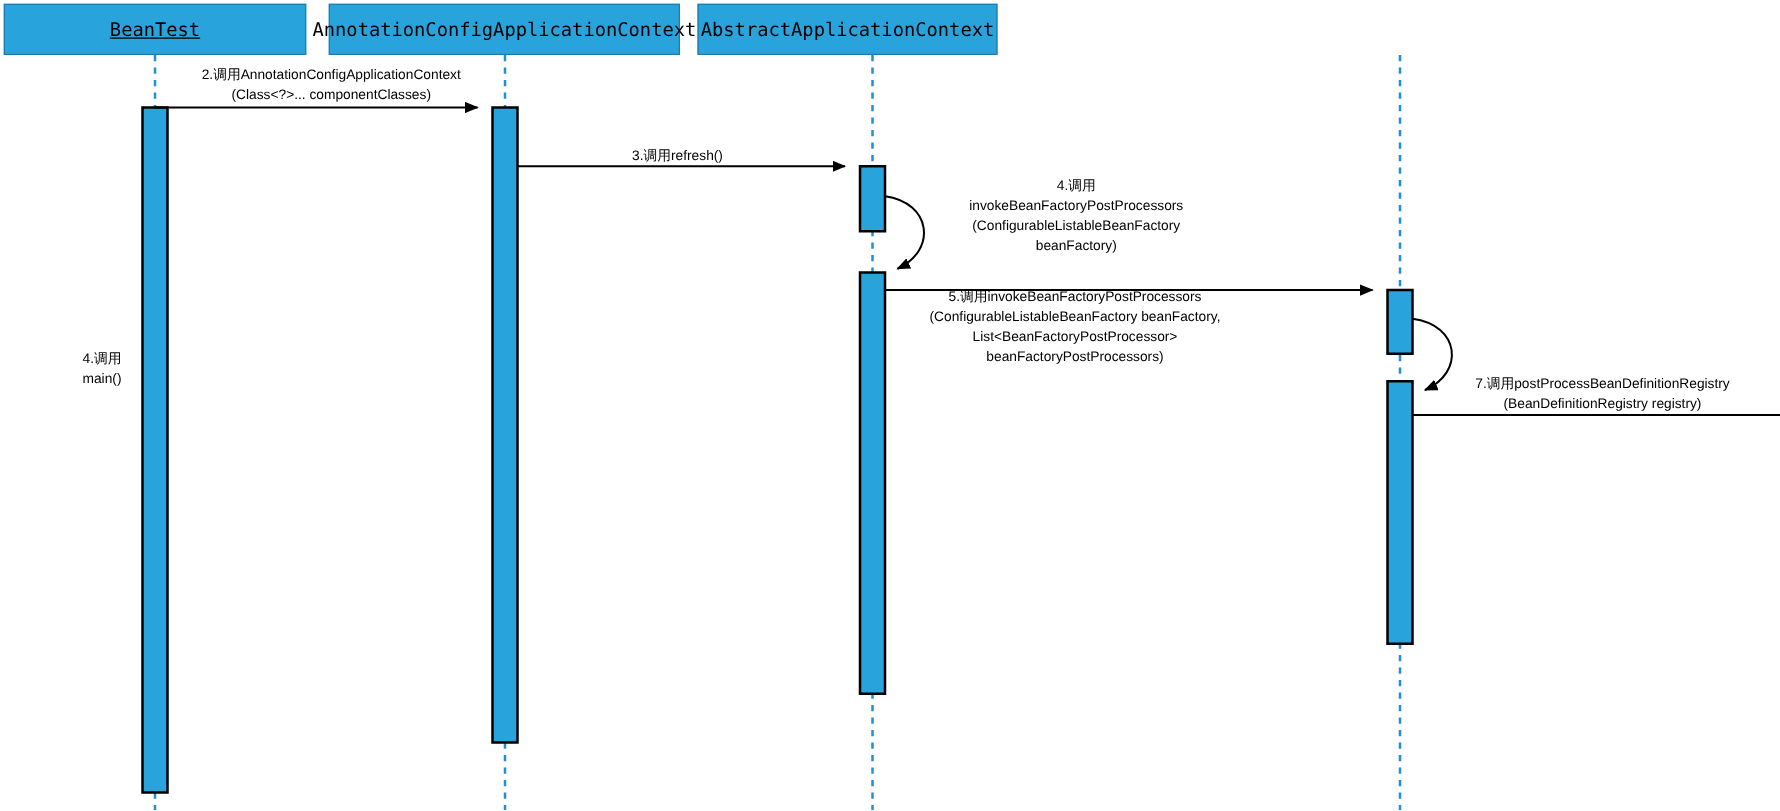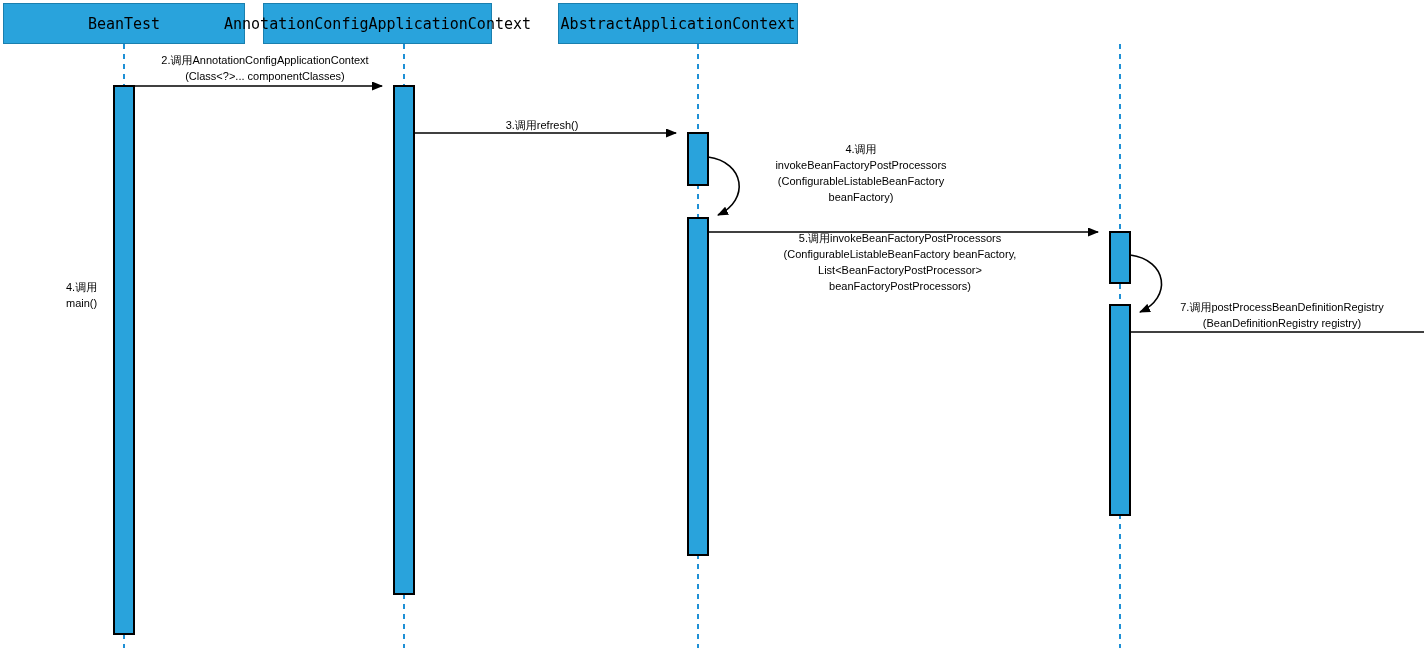--- a/index.html
+++ b/index.html
@@ -83,25 +83,25 @@
     <g stroke="#000000" stroke-width="1.6" fill="none">
       <line x1="124" y1="86" x2="382" y2="86" marker-end="url(#arrowFilled)"></line>
       <line x1="414" y1="133" x2="676" y2="133" marker-end="url(#arrowFilled)"></line>
       <path d="M708,157 C745,162 750,200 718,215" marker-end="url(#arrowFilled)"></path>
       <line x1="708" y1="232" x2="1098" y2="232" marker-end="url(#arrowFilled)"></line>
       <path d="M1130,255 C1168,260 1172,298 1140,312" marker-end="url(#arrowFilled)"></path>
       <line x1="1130" y1="332" x2="1424" y2="332"></line>
     </g>
   </svg>
 
-  <div class="lifeline-box" style="left:3px; top:3px; width:242px; height:41px;">
+  <div class="lifeline-box" style="left:3px; top:3px; width:242px; height:41px;text-decoration:underline;">
     <span>BeanTest</span>
   </div>
 
-  <div class="lifeline-box" style="left:263px; top:3px; width:229px; height:41px;">
+  <div class="lifeline-box" style="left:263px; top:3px; width:281px; height:41px;">
     <span>AnnotationConfigApplicationContext</span>
   </div>
 
   <div class="lifeline-box" style="left:558px; top:3px; width:240px; height:41px;">
     <span>AbstractApplicationContext</span>
   </div>
 
 
   <div class="msg-label left" style="left:66px; top:279px; width:60px;">4.调用
 main()</div>
@@ -109,21 +109,21 @@
   <div class="msg-label" style="left:120px; top:52px; width:290px;">2.调用AnnotationConfigApplicationContext
 (Class&lt;?&gt;... componentClasses)</div>
 
   <div class="msg-label" style="left:412px; top:117px; width:260px;">3.调用refresh()</div>
 
   <div class="msg-label" style="left:716px; top:141px; width:290px;">4.调用
 invokeBeanFactoryPostProcessors
 (ConfigurableListableBeanFactory
 beanFactory)</div>
 
-  <div class="msg-label" style="left:700px; top:230px; width:400px;">5.调用invokeBeanFactoryPostProcessors
+  <div class="msg-label" style="left:660px; top:230px; width:400px;">5.调用invokeBeanFactoryPostProcessors
 (ConfigurableListableBeanFactory beanFactory,
 List&lt;BeanFactoryPostProcessor&gt;
 beanFactoryPostProcessors)</div>
 
 
   <div class="msg-label" style="left:1140px; top:299px; width:284px;">7.调用postProcessBeanDefinitionRegistry
 (BeanDefinitionRegistry registry)</div>
 
 </div>
 

